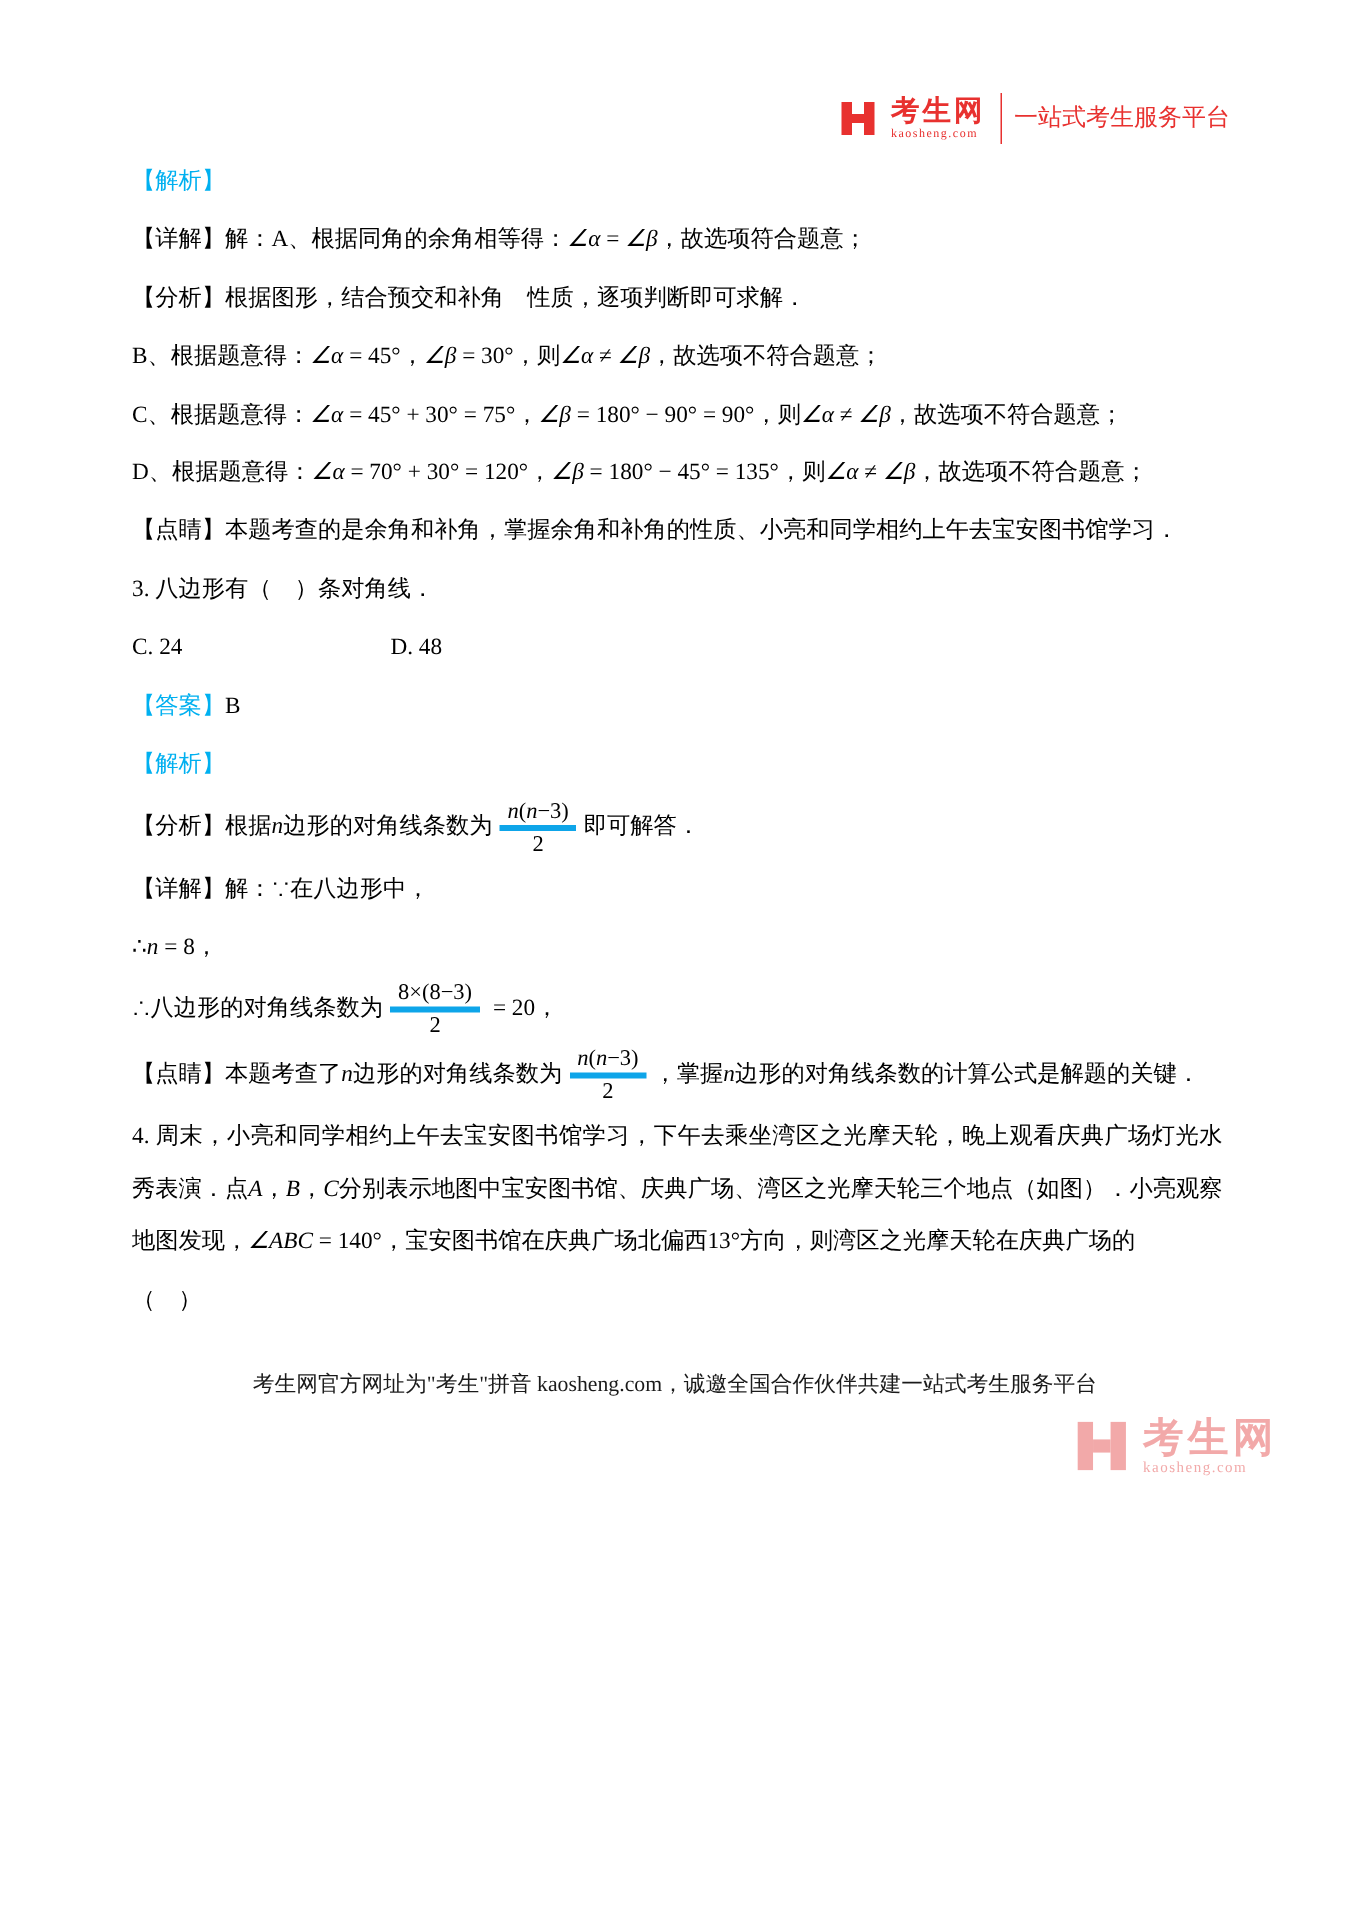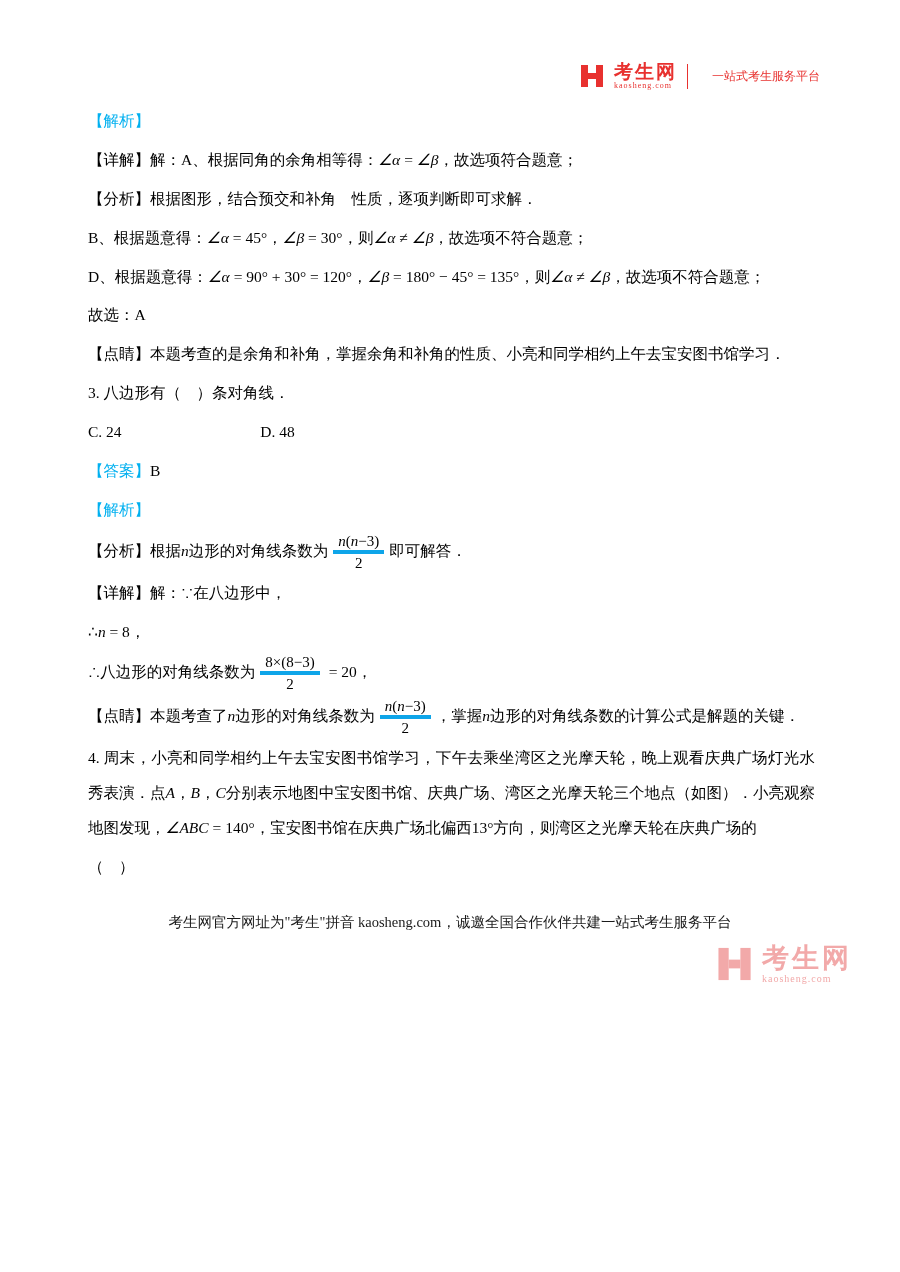--- a/index.html
+++ b/index.html
@@ -22,23 +22,23 @@
   
   .header{
     position:absolute;top:62px;right:80px;
     display:flex;align-items:center;gap:8px;
   }
   .logo-icon{display:inline-flex;color:var(--brand-red);}
   .logo-text{display:flex;flex-direction:column;line-height:1.05;}
   .logo-name{font-size:19px;font-weight:bold;color:var(--brand-red);letter-spacing:2px;}
   .logo-domain{font-size:8px;color:var(--brand-red);letter-spacing:1px;}
   .tagline{
-    font-size:12px;color:var(--brand-red);
+    font-size:16px;color:var(--brand-red);
     border-left:1px solid var(--brand-red);
-    padding-left:24px;margin-left:2px;line-height:2.1;
+    padding-left:8px;margin-left:2px;line-height:2.1;
   }
   
   .content{
     position:absolute;left:88px;right:85px;top:104px;
     font-size:15.5px;
   }
   .content p{
     margin:0 0 4px 0;
     line-height:2.25;
     text-align:justify;
@@ -90,22 +90,22 @@
       <span class="logo-domain">kaosheng.com</span>
     </span>
     <span class="tagline">一站式考生服务平台</span>
   </div>
 
   <div class="content">
       <p><span class="label">【解析】</span></p>
       <p><span class="text">【详解】解：A、根据同角的余角相等得：</span><span class="mi">∠α</span><span class="mn"> = </span><span class="mi">∠β</span><span class="text">，故选项符合题意；</span></p>
       <p><span class="text">【分析】根据图形，结合预交和补角　性质，逐项判断即可求解．</span></p>
       <p><span class="text">B、根据题意得：</span><span class="mi">∠α</span><span class="mn"> = 45°</span><span class="text">，</span><span class="mi">∠β</span><span class="mn"> = 30°</span><span class="text">，则</span><span class="mi">∠α</span><span class="mn"> ≠ </span><span class="mi">∠β</span><span class="text">，故选项不符合题意；</span></p>
-      <p><span class="text">D、根据题意得：</span><span class="mi">∠α</span><span class="mn"> = 90° + 30° = 120°</span><span class="text">，</span><span class="mi">∠β</span><span class="mn"> = 180° − 45° = 135°</span><span class="text">，则</span><span class="mi">∠α</span><span class="mn"> ≠ </span><span class="mi">∠β</span><span class="text">，故选项不符合题意；</span></p>
-      <p><span class="text">故选：A</span></p>
+      <p><span class="text">C、根据题意得：</span><span class="mi">∠α</span><span class="mn"> = 45° + 30° = 75°</span><span class="text">，</span><span class="mi">∠β</span><span class="mn"> = 180° − 90° = 90°</span><span class="text">，则</span><span class="mi">∠α</span><span class="mn"> ≠ </span><span class="mi">∠β</span><span class="text">，故选项不符合题意；</span></p>
+      <p><span class="text">D、根据题意得：</span><span class="mi">∠α</span><span class="mn"> = 70° + 30° = 120°</span><span class="text">，</span><span class="mi">∠β</span><span class="mn"> = 180° − 45° = 135°</span><span class="text">，则</span><span class="mi">∠α</span><span class="mn"> ≠ </span><span class="mi">∠β</span><span class="text">，故选项不符合题意；</span></p>
       <p><span class="text">【点睛】本题考查的是余角和补角，掌握余角和补角的性质、小亮和同学相约上午去宝安图书馆学习．</span></p>
       <p><span class="text">3. 八边形有（　）条对角线．</span></p>
       <div class="options-row">
         <span>C. 24</span>
         <span>D. 48</span>
       </div>
       <p><span class="label">【答案】</span><span class="text">B</span></p>
       <p><span class="label">【解析】</span></p>
       <p><span class="text">【分析】根据</span><span class="mi">n</span><span class="text">边形的对角线条数为</span><span class="frac"><span class="num"><span class="mi">n</span><span class="mn">(</span><span class="mi">n</span><span class="mn">−3)</span></span><span class="den"><span class="mn">2</span></span></span><span class="text">即可解答．</span></p>
       <p><span class="text">【详解】解：∵在八边形中，</span></p>

